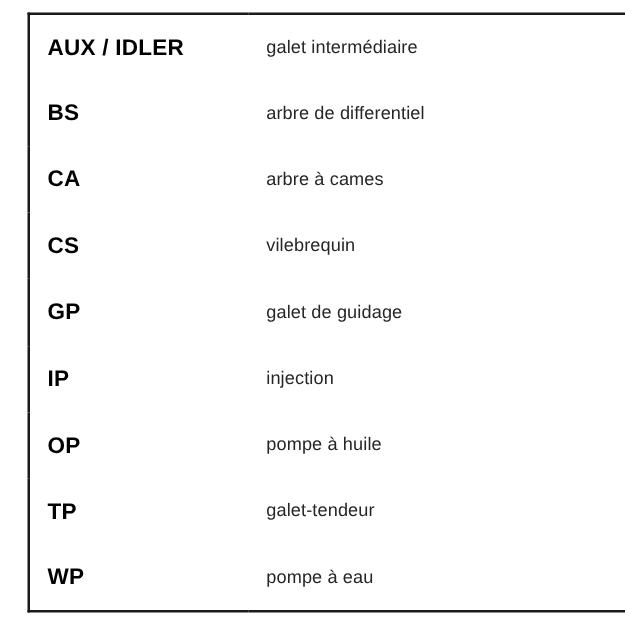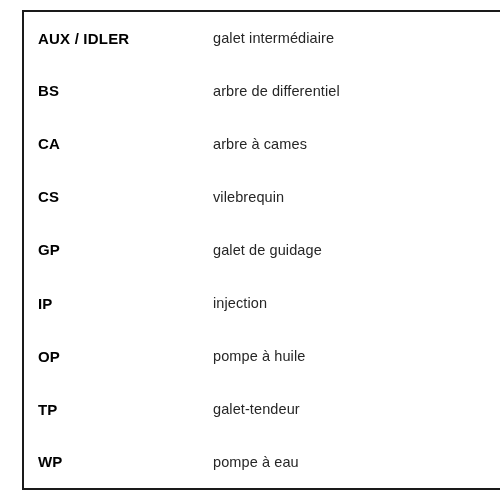--- a/index.html
+++ b/index.html
@@ -37,21 +37,21 @@
     padding: 0 0 0 14px;
     vertical-align: middle;
     border: 0;
   }
 
   
   .col-code {
     width: 161px;
     border-right: 1px solid #3a3a3a;
     font-weight: bold;
-    font-size: 15px;
+    font-size: 18px;
     letter-spacing: 0.2px;
     color: #000000;
     white-space: nowrap;
   }
 
   .col-desc {
     width: 290px;
     font-weight: normal;
     font-size: 14.5px;
     color: #262626;

